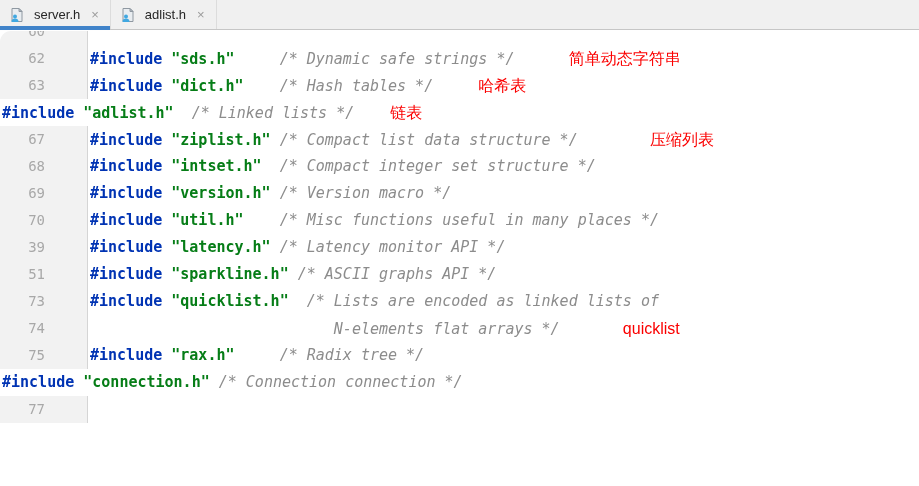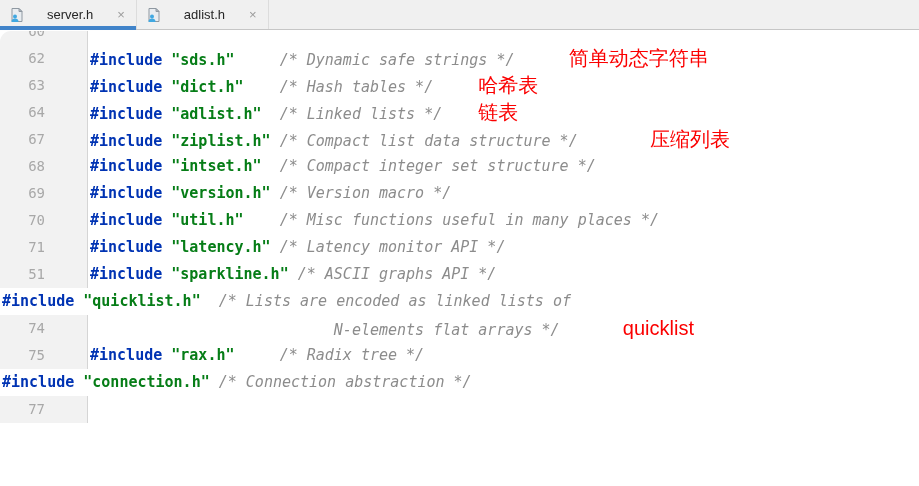--- a/index.html
+++ b/index.html
@@ -7,21 +7,21 @@
   .window {
     width:919px; height:486px; overflow:hidden; position:relative;
     background:#fff; font-family:"Liberation Sans","DejaVu Sans",sans-serif;
   }
   
   .tabbar {
     height:30px; background:var(--tabbar-bg); display:flex; align-items:stretch;
     border-bottom:1px solid var(--tabbar-border);
   }
   .tab {
-    display:flex; align-items:center; gap:22px; padding:0 9px;
+    display:flex; align-items:center; gap:9px; padding:0 9px;
     position:relative; font-size:13px; color:#262626; cursor:default;
     border-right:1px solid #dcdcdc;
   }
   .tab.active::after {
     content:""; position:absolute; left:0; right:0; bottom:-1px; height:4px;
     background:var(--accent);
   }
   .tab .close {
     color:#9b9b9b; font-size:13px; line-height:1; padding:1px 2px;
   }
@@ -40,21 +40,21 @@
     flex:none; width:88px; text-align:right; padding-right:42px;
     background:var(--gutter-bg); border-right:1px solid var(--gutter-border);
     color:var(--linenum); font-size:14px;
   }
   .code { flex:1; padding-left:2px; color:#000; }
   .kw  { color:var(--kw);  font-weight:bold; }
   .str { color:var(--str); font-weight:bold; }
   .cmt { color:var(--cmt); font-style:italic; }
   .ann {
     color:var(--ann); font-style:normal; font-weight:normal;
-    font-family:"Liberation Sans","DejaVu Sans",sans-serif; font-size:20px;
+    font-family:"Liberation Sans","DejaVu Sans",sans-serif; font-size:16px;
   }
   .pl  { color:#000; }
 </style>
 </head>
 <body>
 
 <div class="window">
 
   <div class="tabbar">
     <div class="tab active">
@@ -77,28 +77,28 @@
       <span>adlist.h</span>
       <span class="close">×</span>
     </div>
   </div>
 
   <div class="editor">
     <div class="lines">
         <div class="line"><span class="ln">60</span><span class="code"></span></div>
         <div class="line"><span class="ln">62</span><span class="code"><span class="kw">#include</span><span class="pl"> </span><span class="str">"sds.h"</span><span class="pl">     </span><span class="cmt">/* Dynamic safe strings */</span><span class="pl">      </span><span class="ann">简单动态字符串</span></span></div>
         <div class="line"><span class="ln">63</span><span class="code"><span class="kw">#include</span><span class="pl"> </span><span class="str">"dict.h"</span><span class="pl">    </span><span class="cmt">/* Hash tables */</span><span class="pl">     </span><span class="ann">哈希表</span></span></div>
-        <div class="line"><span class="ln">64</span><span class="code"><span class="kw">#include</span><span class="pl"> </span><span class="str">"adlist.h"</span><span class="pl">  </span><span class="cmt">/* Linked lists */</span><span class="pl">    </span><span class="ann">链表</span></span></div>
+        <div class="line"><span class="code"><span class="kw">#include</span><span class="pl"> </span><span class="str">"adlist.h"</span><span class="pl">  </span><span class="cmt">/* Linked lists */</span><span class="pl">    </span><span class="ann">链表</span></span></div>
         <div class="line"><span class="ln">67</span><span class="code"><span class="kw">#include</span><span class="pl"> </span><span class="str">"ziplist.h"</span><span class="pl"> </span><span class="cmt">/* Compact list data structure */</span><span class="pl">        </span><span class="ann">压缩列表</span></span></div>
         <div class="line"><span class="ln">68</span><span class="code"><span class="kw">#include</span><span class="pl"> </span><span class="str">"intset.h"</span><span class="pl">  </span><span class="cmt">/* Compact integer set structure */</span></span></div>
         <div class="line"><span class="ln">69</span><span class="code"><span class="kw">#include</span><span class="pl"> </span><span class="str">"version.h"</span><span class="pl"> </span><span class="cmt">/* Version macro */</span></span></div>
         <div class="line"><span class="ln">70</span><span class="code"><span class="kw">#include</span><span class="pl"> </span><span class="str">"util.h"</span><span class="pl">    </span><span class="cmt">/* Misc functions useful in many places */</span></span></div>
-        <div class="line"><span class="ln">71</span><span class="code"><span class="kw">#include</span><span class="pl"> </span><span class="str">"latency.h"</span><span class="pl"> </span><span class="cmt">/* Latency monitor API */</span></span></div>
+        <div class="line"><span class="ln">39</span><span class="code"><span class="kw">#include</span><span class="pl"> </span><span class="str">"latency.h"</span><span class="pl"> </span><span class="cmt">/* Latency monitor API */</span></span></div>
         <div class="line"><span class="ln">51</span><span class="code"><span class="kw">#include</span><span class="pl"> </span><span class="str">"sparkline.h"</span><span class="pl"> </span><span class="cmt">/* ASCII graphs API */</span></span></div>
-        <div class="line"><span class="code"><span class="kw">#include</span><span class="pl"> </span><span class="str">"quicklist.h"</span><span class="pl">  </span><span class="cmt">/* Lists are encoded as linked lists of</span></span></div>
+        <div class="line"><span class="ln">73</span><span class="code"><span class="kw">#include</span><span class="pl"> </span><span class="str">"quicklist.h"</span><span class="pl">  </span><span class="cmt">/* Lists are encoded as linked lists of</span></span></div>
         <div class="line"><span class="ln">74</span><span class="code"><span class="pl">                           </span><span class="cmt">N-elements flat arrays */</span><span class="pl">       </span><span class="ann">quicklist</span></span></div>
         <div class="line"><span class="ln">75</span><span class="code"><span class="kw">#include</span><span class="pl"> </span><span class="str">"rax.h"</span><span class="pl">     </span><span class="cmt">/* Radix tree */</span></span></div>
-        <div class="line"><span class="code"><span class="kw">#include</span><span class="pl"> </span><span class="str">"connection.h"</span><span class="pl"> </span><span class="cmt">/* Connection abstraction */</span></span></div>
+        <div class="line"><span class="code"><span class="kw">#include</span><span class="pl"> </span><span class="str">"connection.h"</span><span class="pl"> </span><span class="cmt">/* Connection connection */</span></span></div>
         <div class="line"><span class="ln">77</span><span class="code"></span></div>
       </div>
   </div>
 
 </div>
 
 </body></html>

